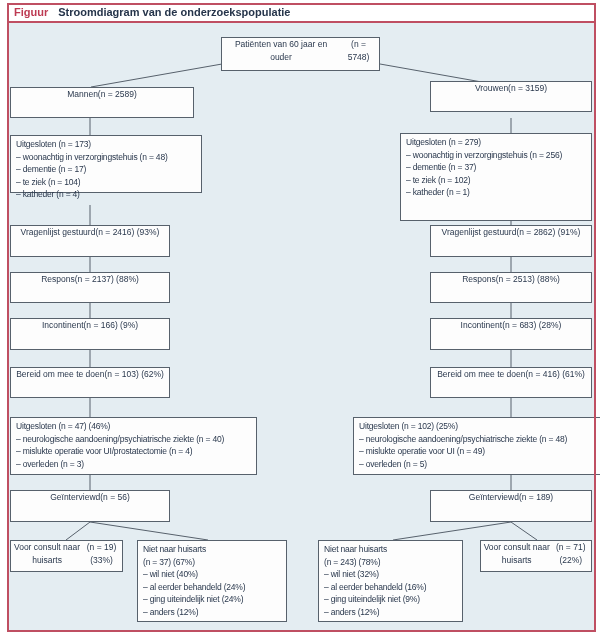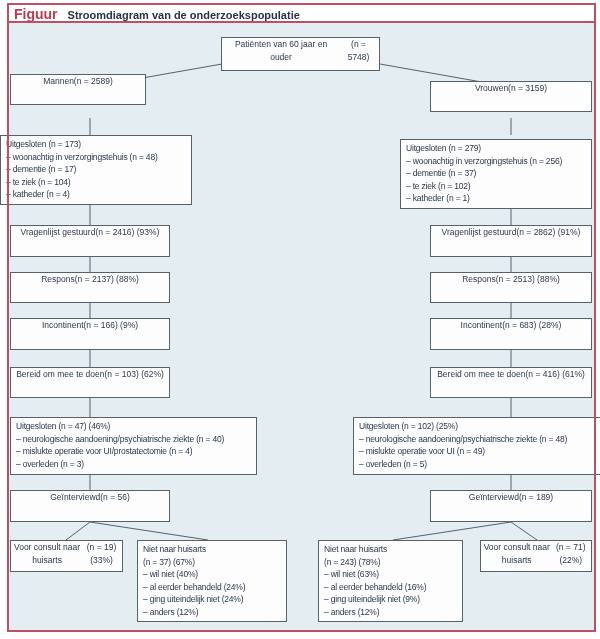--- a/index.html
+++ b/index.html
@@ -5,21 +5,21 @@
   html,body{margin:0;padding:0;background:#ffffff;}
   .page{
     position:relative;width:600px;height:639px;background:#ffffff;
     font-family:"Liberation Sans", sans-serif;color:#2a384d;overflow:hidden;
   }
   .blue-area{position:absolute;left:9px;top:23px;width:585px;height:607px;background:#e4edf2;}
   .frame{position:absolute;left:7px;top:3px;width:589px;height:629px;
     border:2px solid #bf4f62;box-sizing:border-box;pointer-events:none;}
   .header-rule{position:absolute;left:9px;top:21px;width:585px;height:2px;background:#bf4f62;}
   .header{position:absolute;left:14px;top:6px;display:flex;gap:10px;align-items:baseline;}
-  .fig-label{font-size:14px;font-weight:bold;color:#bd3a52;}
+  .fig-label{font-size:11px;font-weight:bold;color:#bd3a52;}
   .fig-title{font-size:11px;font-weight:bold;color:#25344a;}
   svg.connectors{position:absolute;left:0;top:0;}
   .box{
     position:absolute;background:#fdfdfd;border:1px solid #57616c;
     box-sizing:border-box;font-size:8.5px;color:#2a384d;
   }
   .center{display:flex;flex-direction:row;justify-content:center;
     text-align:center;line-height:13px;padding:0 1px;}
   .list{padding:2px 5px;line-height:12.5px;letter-spacing:-0.2px;}
   .list .ln{white-space:nowrap;overflow:visible;}
@@ -56,26 +56,26 @@
       <line x1="511" y1="522" x2="393" y2="540"></line>
       <line x1="511" y1="522" x2="537" y2="540"></line>
     </g>
   </svg>
 
   <div class="box center" style="left:221px;top:37px;width:159px;height:34px">
     <span>Patiënten van 60 jaar en ouder</span>
     <span>(n = 5748)</span>
   </div>
 
-  <div class="box center" style="left:10px;top:74px;width:136px;height:31px">
+  <div class="box center" style="left:10px;top:87px;width:184px;height:31px">
     <span>Mannen</span>
     <span>(n = 2589)</span>
   </div>
 
-  <div class="box list" style="left:0;top:135px;width:192px;height:70px">
+  <div class="box list" style="left:10px;top:135px;width:192px;height:58px">
     <div class="ln">Uitgesloten (n = 173)</div>
     <div class="ln">– woonachtig in verzorgingstehuis (n = 48)</div>
     <div class="ln">– dementie (n = 17)</div>
     <div class="ln">– te ziek (n = 104)</div>
     <div class="ln">– katheder (n = 4)</div>
   </div>
 
   <div class="box center" style="left:10px;top:225px;width:160px;height:32px">
     <span>Vragenlijst gestuurd</span>
     <span>(n = 2416) (93%)</span>
@@ -120,21 +120,21 @@
     <div class="ln">– al eerder behandeld (24%)</div>
     <div class="ln">– ging uiteindelijk niet (24%)</div>
     <div class="ln">– anders (12%)</div>
   </div>
 
   <div class="box center" style="left:430px;top:81px;width:162px;height:31px">
     <span>Vrouwen</span>
     <span>(n = 3159)</span>
   </div>
 
-  <div class="box list" style="left:400px;top:139px;width:192px;height:70px">
+  <div class="box list" style="left:400px;top:133px;width:192px;height:88px">
     <div class="ln">Uitgesloten (n = 279)</div>
     <div class="ln">– woonachtig in verzorgingstehuis (n = 256)</div>
     <div class="ln">– dementie (n = 37)</div>
     <div class="ln">– te ziek (n = 102)</div>
     <div class="ln">– katheder (n = 1)</div>
   </div>
 
   <div class="box center" style="left:430px;top:225px;width:162px;height:32px">
     <span>Vragenlijst gestuurd</span>
     <span>(n = 2862) (91%)</span>
@@ -163,21 +163,21 @@
   </div>
 
   <div class="box center" style="left:430px;top:490px;width:162px;height:32px">
     <span>Geïnterviewd</span>
     <span>(n = 189)</span>
   </div>
 
   <div class="box list" style="left:318px;top:540px;width:145px;height:82px">
     <div class="ln">Niet naar huisarts</div>
     <div class="ln">(n = 243) (78%)</div>
-    <div class="ln">– wil niet (63%)</div>
+    <div class="ln">– wil niet (32%)</div>
     <div class="ln">– al eerder behandeld (16%)</div>
     <div class="ln">– ging uiteindelijk niet (9%)</div>
     <div class="ln">– anders (12%)</div>
   </div>
 
   <div class="box center" style="left:480px;top:540px;width:112px;height:32px">
     <span>Voor consult naar huisarts</span>
     <span>(n = 71) (22%)</span>
   </div>
 

